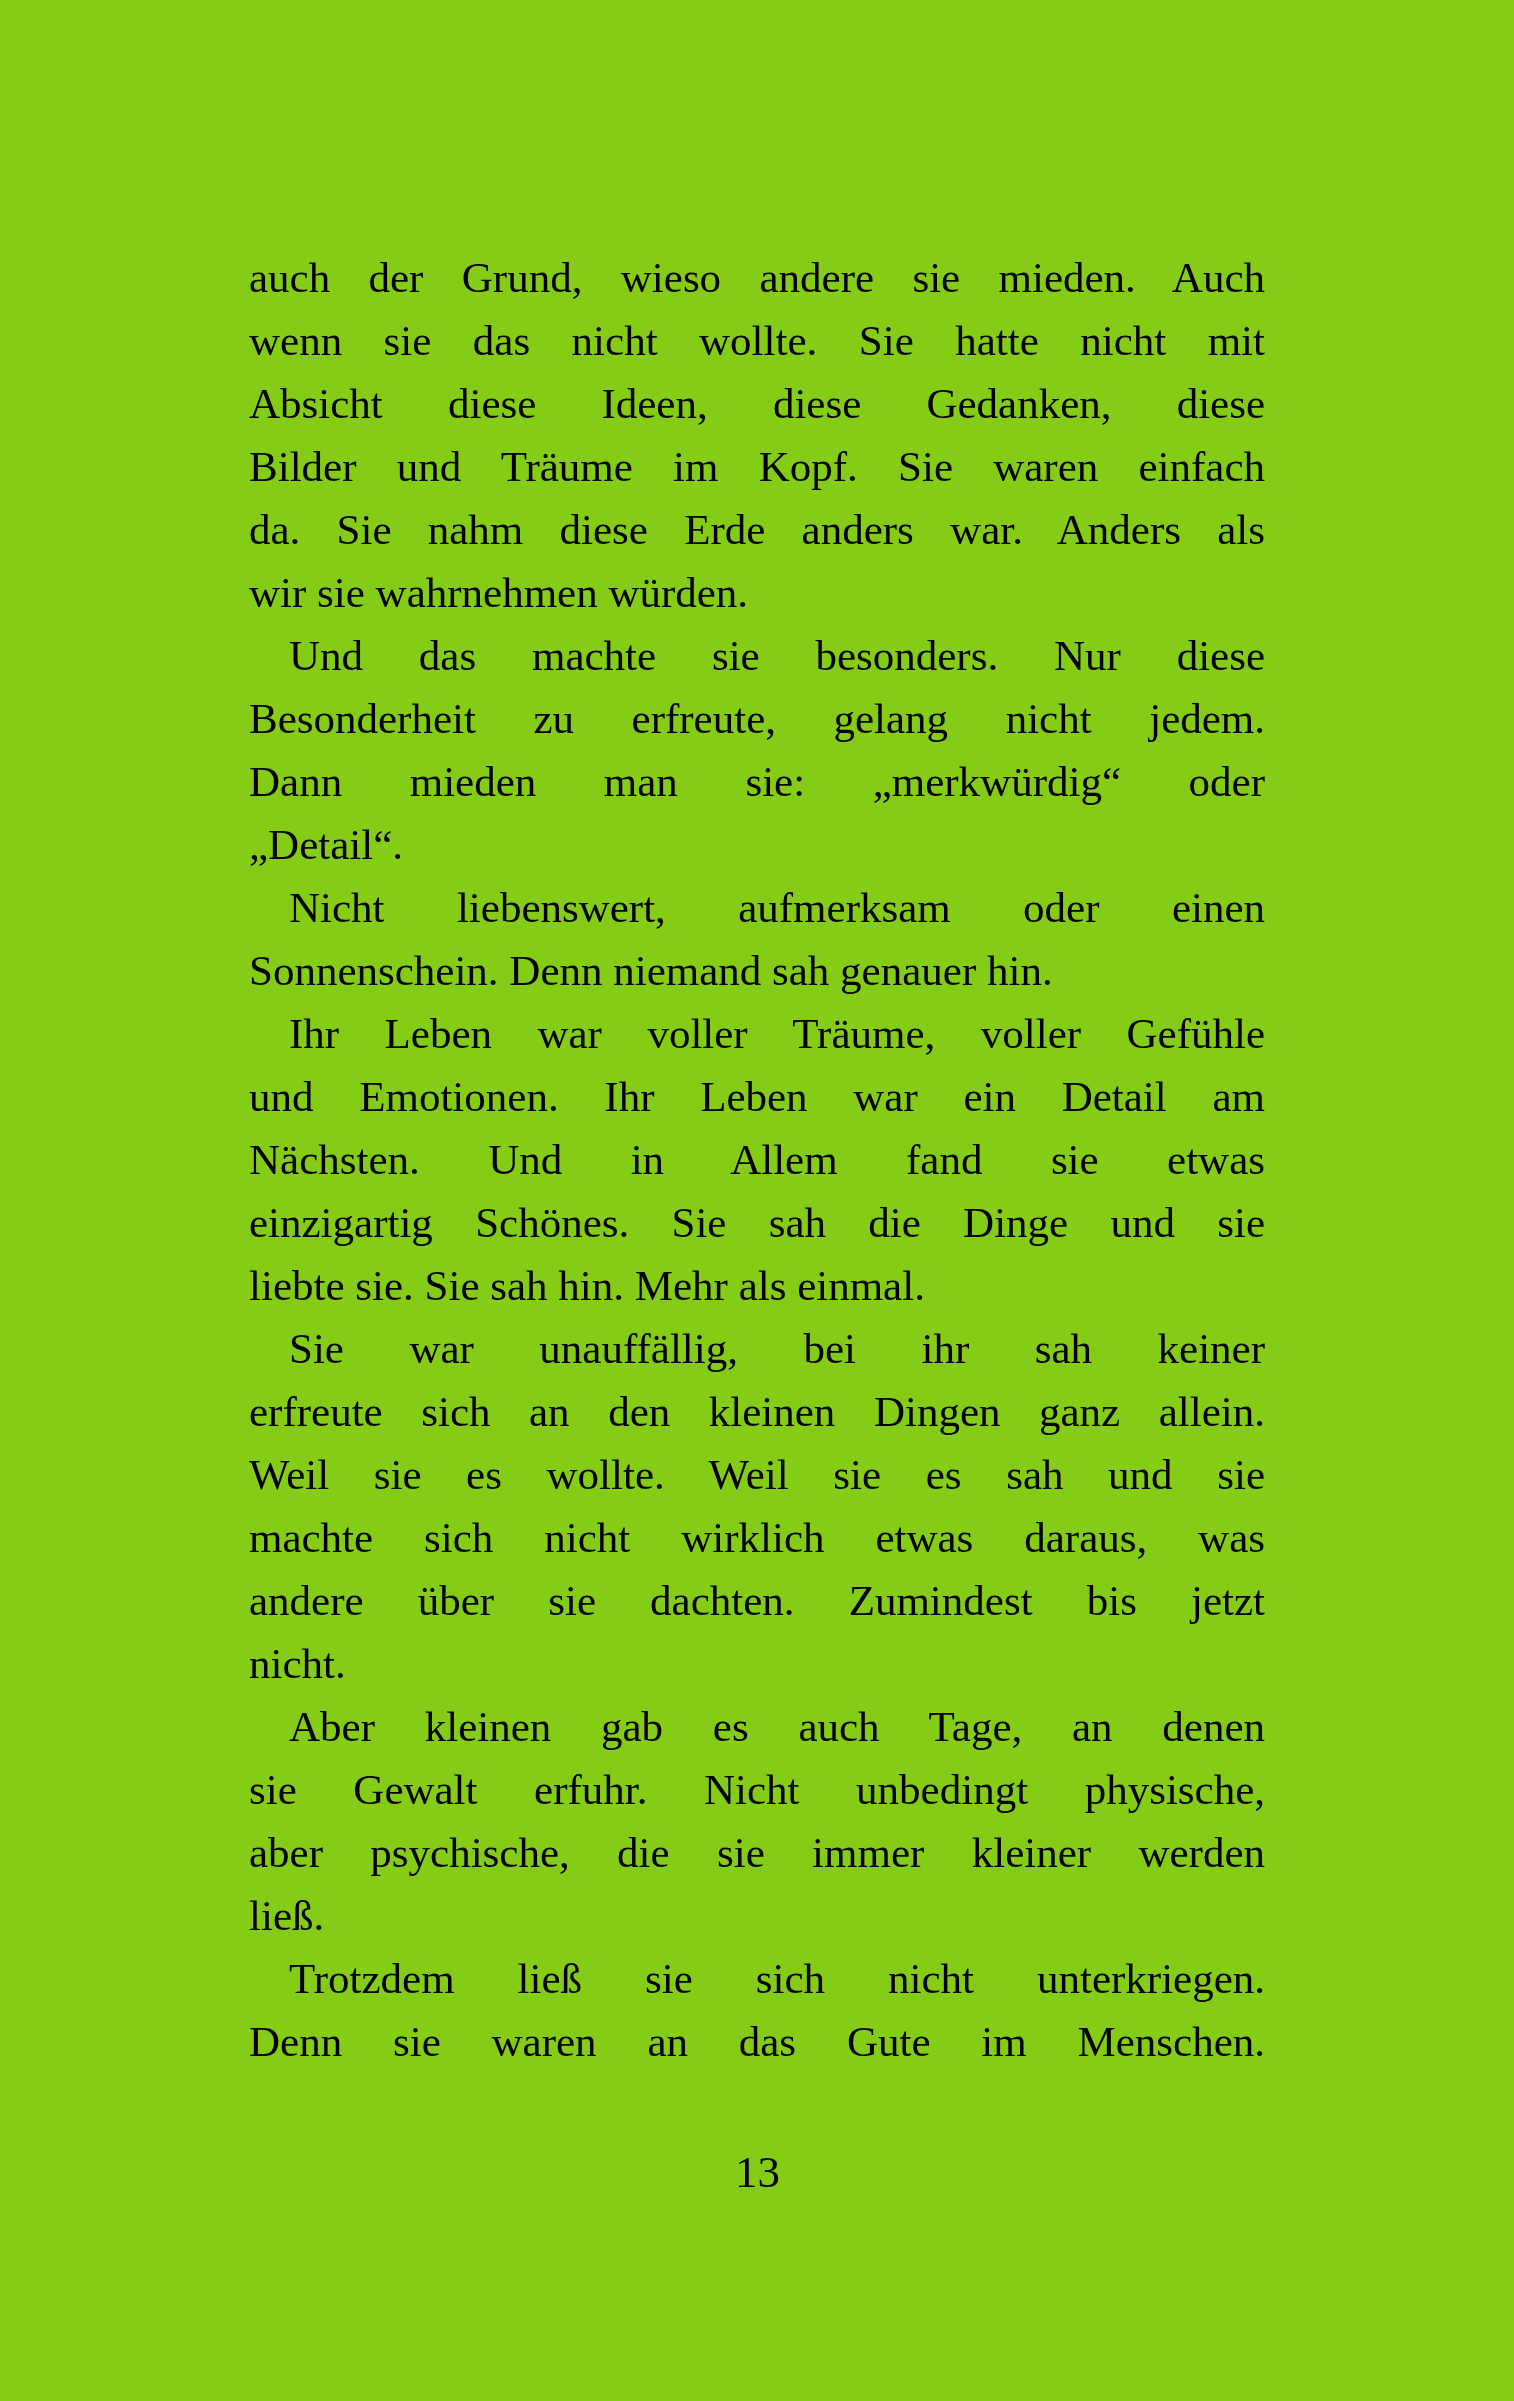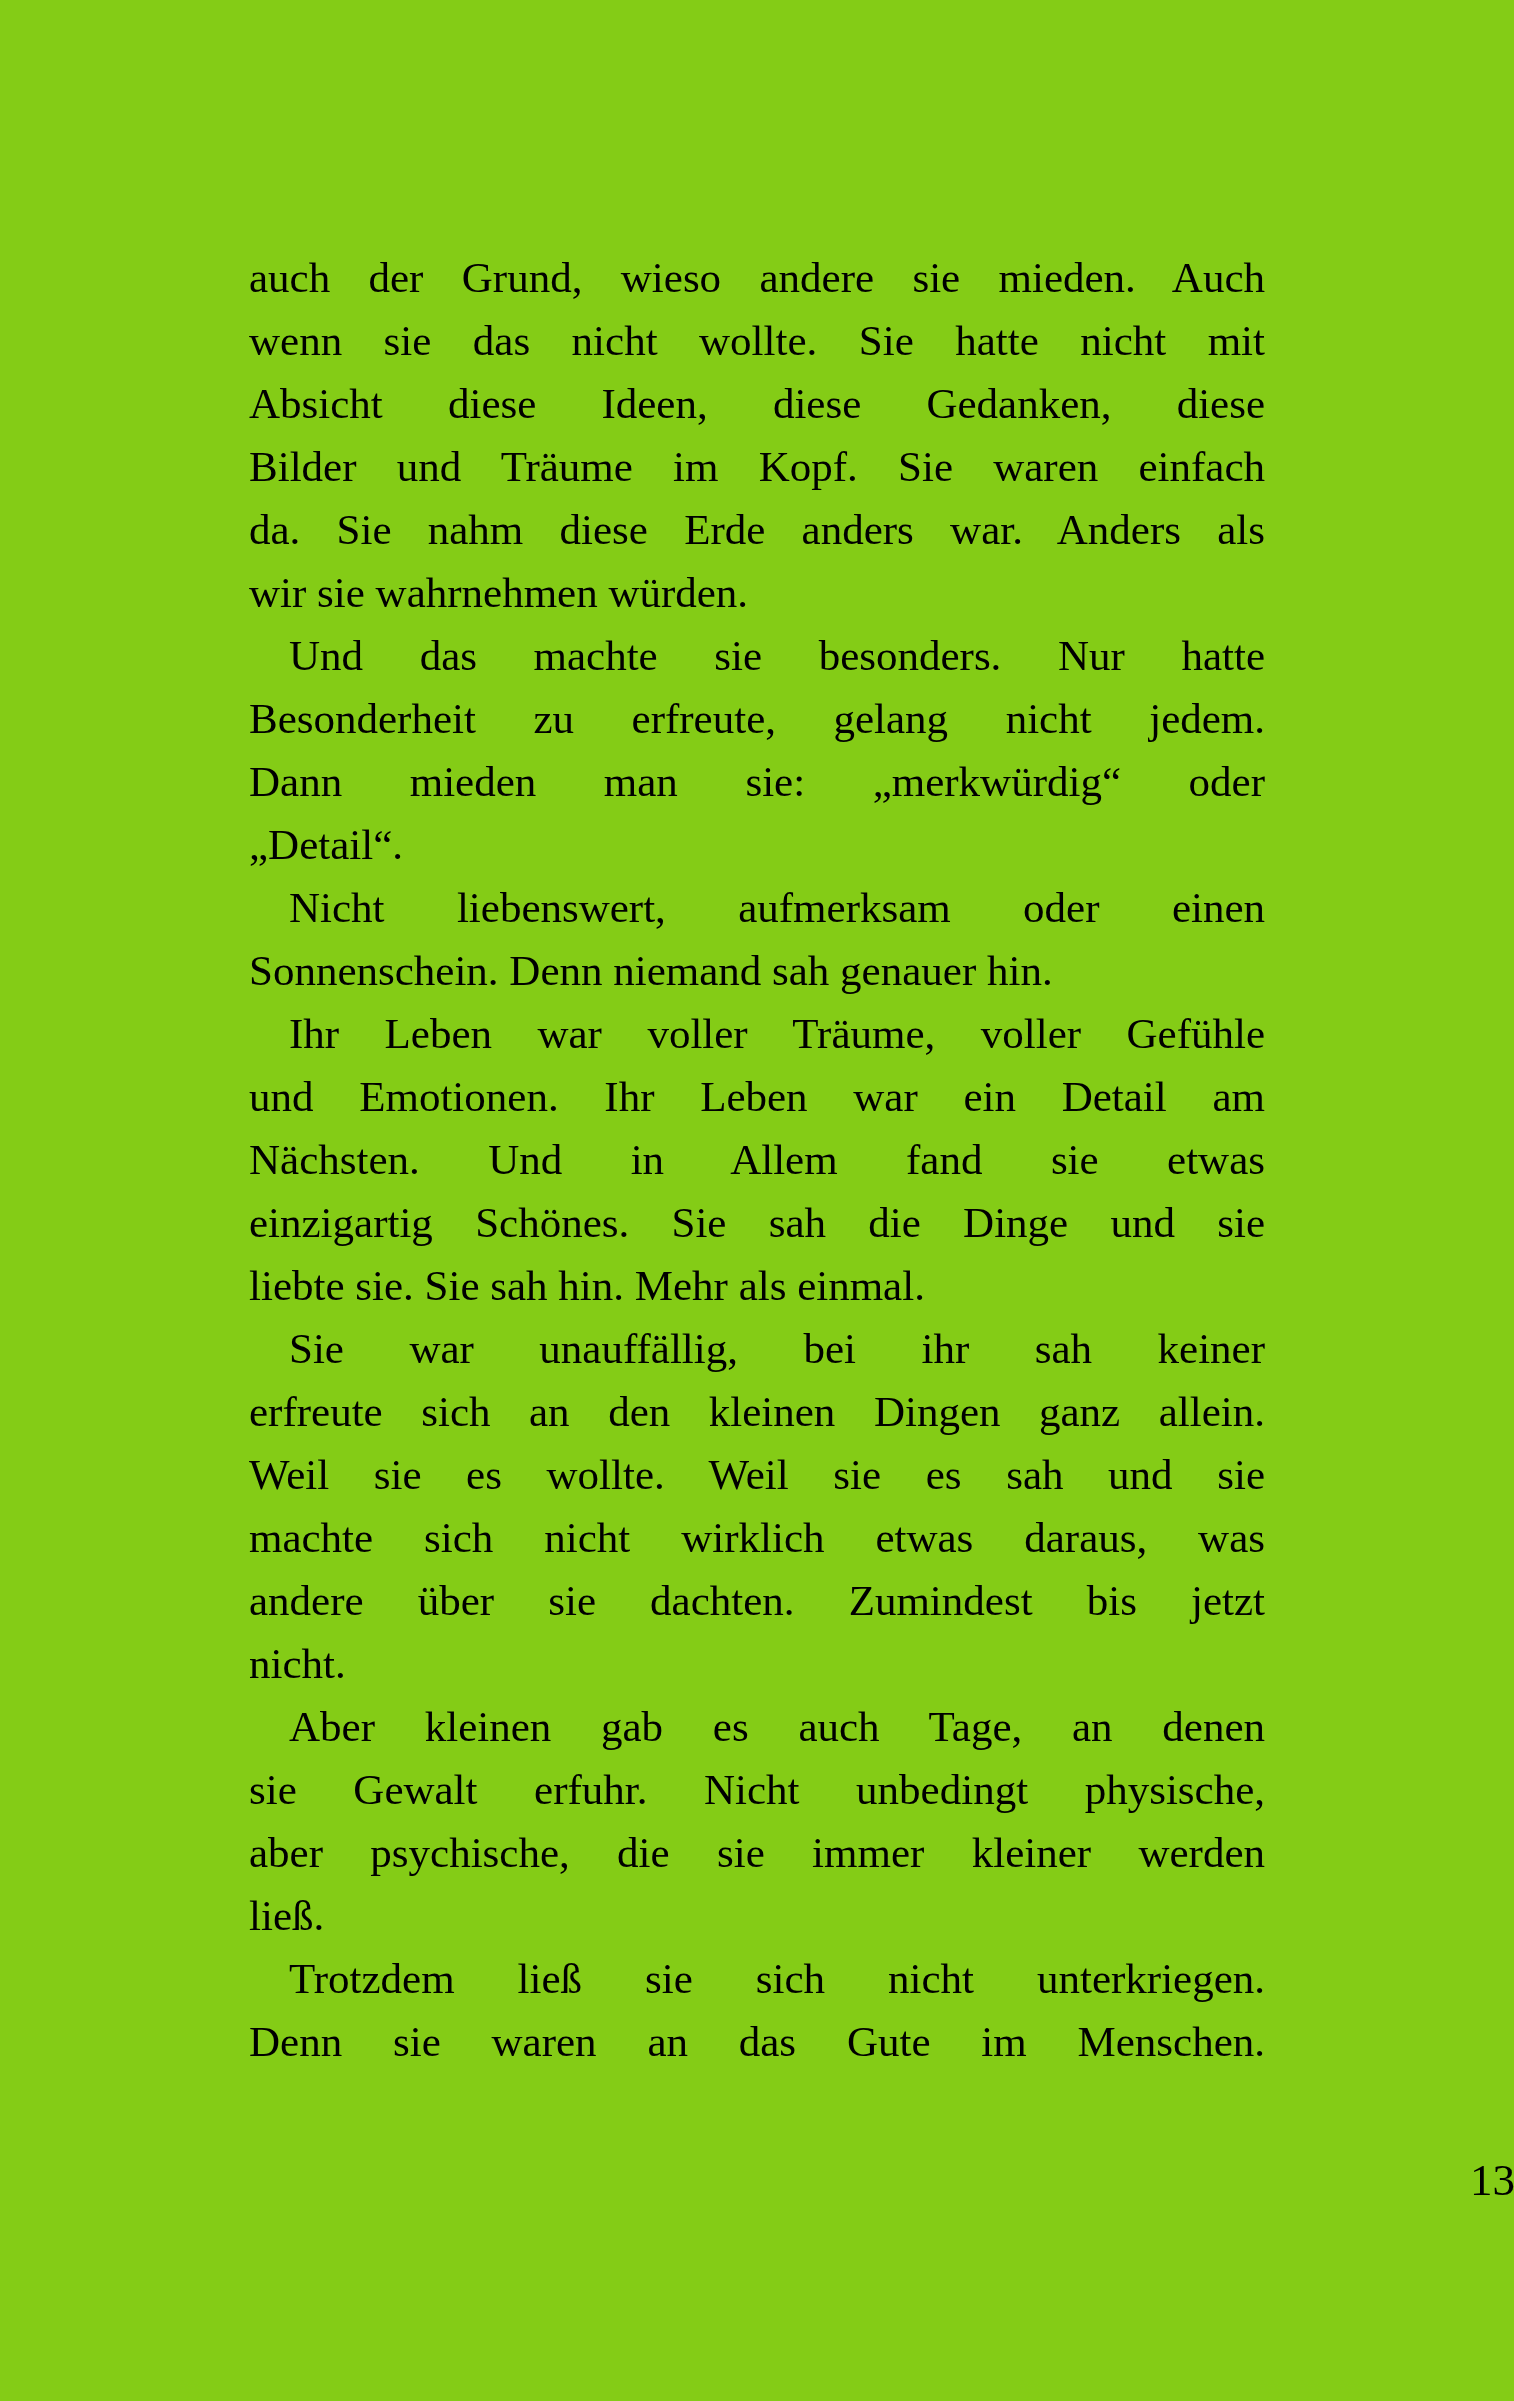--- a/index.html
+++ b/index.html
@@ -37,43 +37,42 @@
     text-indent: 40px;
   }
   .line.para-last {
     text-align-last: left;
   }
   .page-number {
     position: absolute;
     top: 2141px;
     left: 0;
     width: 100%;
-    text-align: right;
+    text-align: center;
     font-size: 45px;
     line-height: 63px;
-    margin-top: 8px;
   }
 </style>
 </head>
 <body>
 
 <div class="book-page">
   <div class="text-block">
 
     <div class="para">
       <div class="line">auch der Grund, wieso andere sie mieden. Auch</div>
       <div class="line">wenn sie das nicht wollte. Sie hatte nicht mit</div>
       <div class="line">Absicht diese Ideen, diese Gedanken, diese</div>
       <div class="line">Bilder und Träume im Kopf. Sie waren einfach</div>
       <div class="line">da. Sie nahm diese Erde anders war. Anders als</div>
       <div class="line para-last">wir sie wahrnehmen würden.</div>
     </div>
 
     <div class="para">
-      <div class="line indent">Und das machte sie besonders. Nur hatte</div>
+      <div class="line indent">Und das machte sie besonders. Nur diese</div>
       <div class="line">Besonderheit zu erfreute, gelang nicht jedem.</div>
       <div class="line">Dann mieden man sie: „merkwürdig“ oder</div>
       <div class="line para-last">„Detail“.</div>
     </div>
 
     <div class="para">
       <div class="line indent">Nicht liebenswert, aufmerksam oder einen</div>
       <div class="line para-last">Sonnenschein. Denn niemand sah genauer hin.</div>
     </div>
 

